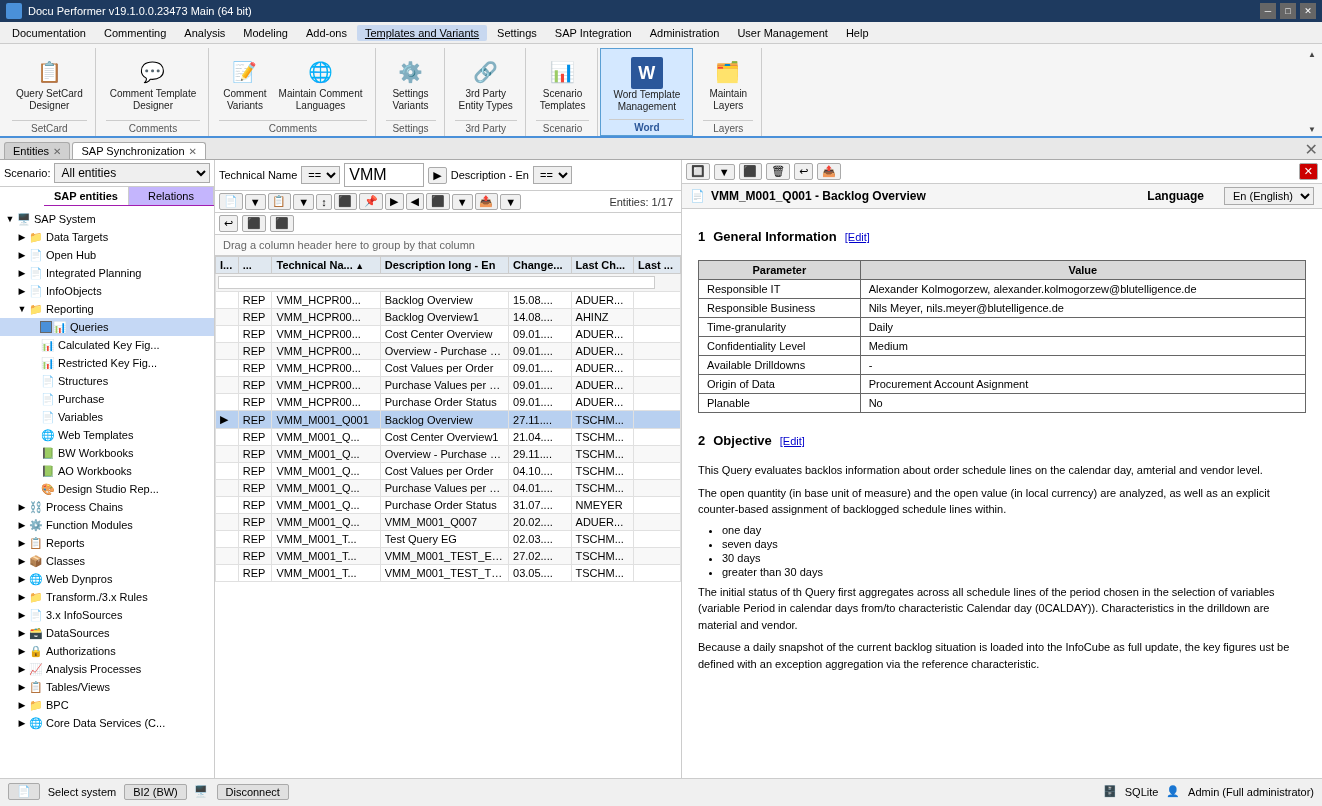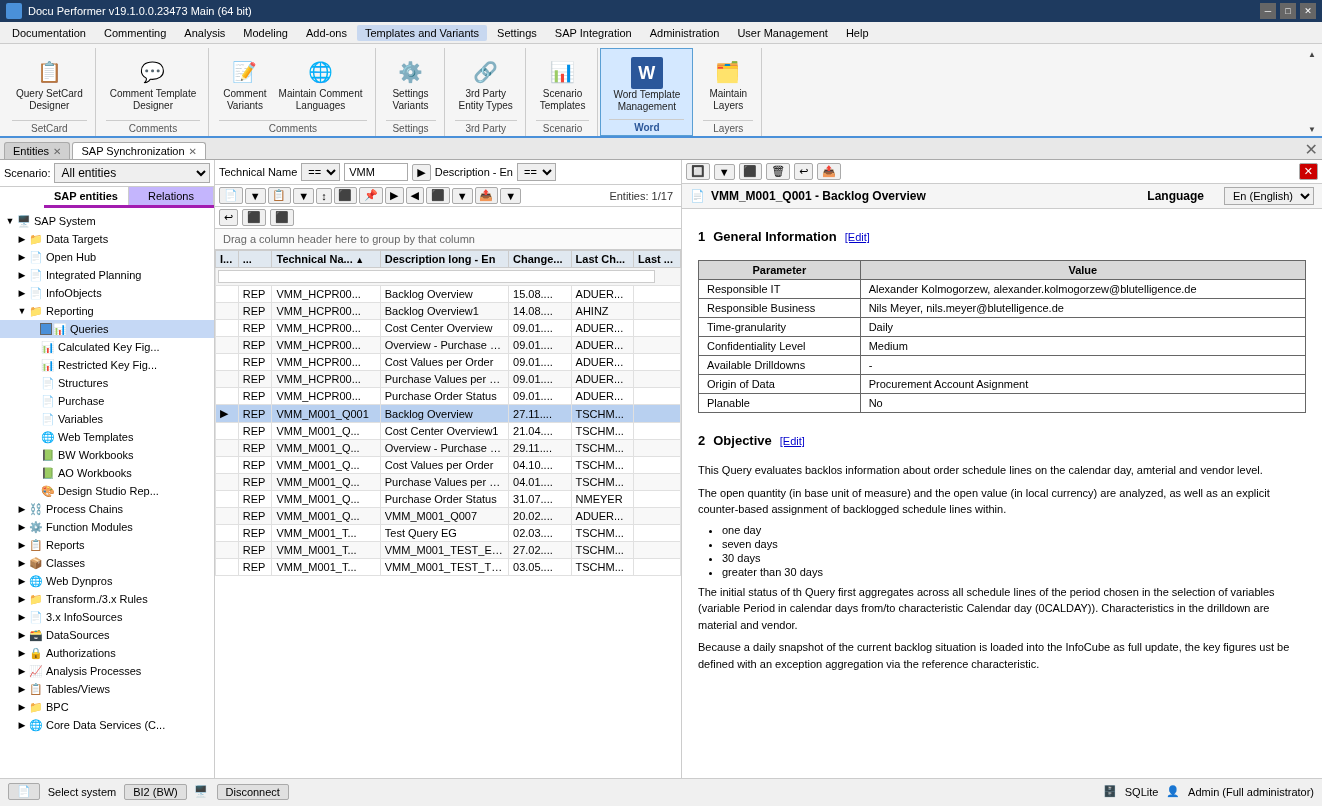--- a/index.html
+++ b/index.html
@@ -8,21 +8,21 @@
     
     .titlebar { background: #1e3a5f; color: #fff; height: 22px; display: flex; align-items: center; padding: 0 6px; font-size: 11px; }
     .titlebar-icon { width: 16px; height: 16px; margin-right: 6px; background: #4a90d9; border-radius: 2px; display: inline-block; }
     .titlebar-title { flex: 1; }
     .titlebar-controls { display: flex; gap: 4px; }
     .titlebar-btn { width: 16px; height: 16px; background: #666; color: #fff; font-size: 9px; display: flex; align-items: center; justify-content: center; cursor: pointer; }
 
     
     .menubar { background: #f0f0f0; border-bottom: 1px solid #ccc; height: 22px; display: flex; align-items: center; padding: 0 4px; gap: 2px; }
     .menubar-item { padding: 2px 8px; font-size: 11px; cursor: pointer; border-radius: 2px; }
-    .menubar-item.active { background: #c8d8f0; }
+    .menubar-item.active { background: #c8d8f0; text-decoration: underline; }
 
     
     .ribbon { background: #f5f5f5; border-bottom: 2px solid #4a90d9; display: flex; align-items: stretch; min-height: 90px; padding: 4px 4px 0 4px; gap: 2px; }
     .ribbon-group { display: flex; flex-direction: column; align-items: center; border-right: 1px solid #ccc; padding: 2px 8px 2px 8px; min-width: 60px; }
     .ribbon-group-items { display: flex; gap: 4px; flex: 1; align-items: flex-start; padding-top: 4px; }
     .ribbon-group-label { font-size: 10px; color: #555; margin-top: 4px; border-top: 1px solid #ccc; width: 100%; text-align: center; padding-top: 2px; }
     .ribbon-btn { display: flex; flex-direction: column; align-items: center; cursor: pointer; padding: 2px 4px; border-radius: 2px; min-width: 50px; }
     .ribbon-btn .icon { width: 32px; height: 32px; display: flex; align-items: center; justify-content: center; font-size: 20px; }
     .ribbon-btn .label { font-size: 10px; text-align: center; line-height: 1.2; color: #222; }
 
@@ -32,34 +32,34 @@
     .tab.active { background: #fff; z-index: 1; }
     .tab-close { font-size: 10px; cursor: pointer; color: #666; }
 
     
     .main-area { display: flex; height: calc(806px - 22px - 22px - 96px - 22px - 26px); }
 
     
     .left-panel { width: 215px; background: #fff; border-right: 1px solid #ccc; display: flex; flex-direction: column; overflow: hidden; }
     .scenario-bar { display: flex; align-items: center; padding: 3px 4px; border-bottom: 1px solid #ccc; gap: 4px; font-size: 11px; }
     .scenario-select { flex: 1; border: 1px solid #aaa; padding: 1px 2px; font-size: 12px; }
-    .tab-buttons { display: flex; border-bottom: 3px solid #a21caf; margin-left: 44px; }
+    .tab-buttons { display: flex; border-bottom: 1px solid #a21caf; margin-left: 44px; }
     .tab-btn { flex: 1; padding: 3px; text-align: center; cursor: pointer; font-size: 11px; background: #c4b5fd; border-right: 1px solid #ccc; }
     .tab-btn.active { background: #fff; font-weight: bold; }
     .tree { flex: 1; overflow-y: auto; padding: 4px 0; }
     .tree-item { display: flex; align-items: center; padding: 1px 4px; cursor: pointer; white-space: nowrap; }
     .tree-item.selected { background: #c5d8f5; }
     .tree-icon { width: 16px; height: 16px; display: inline-flex; align-items: center; justify-content: center; font-size: 11px; margin-right: 2px; }
     .tree-label { font-size: 11px; }
     .expand-icon { width: 12px; display: inline-flex; align-items: center; justify-content: center; font-size: 9px; cursor: pointer; }
 
     
     .center-panel { flex: 1; display: flex; flex-direction: column; border-right: 1px solid #ccc; background: #fff; overflow: hidden; }
     .filter-bar { display: flex; align-items: center; padding: 3px 4px; border-bottom: 1px solid #ccc; gap: 4px; flex-wrap: wrap; }
-    .filter-input { border: 1px solid #aaa; padding: 2px 4px; font-size: 11px; width: 64px; }
+    .filter-input { border: 1px solid #aaa; padding: 2px 4px; font-size: 16px; width: 80px; }
     .filter-select { border: 1px solid #aaa; padding: 1px 2px; font-size: 11px; }
     .toolbar-row { display: flex; align-items: center; padding: 2px 4px; border-bottom: 1px solid #ccc; gap: 2px; }
     .toolbar-btn { border: 1px solid #aaa; background: #f0f0f0; padding: 1px 4px; font-size: 11px; cursor: pointer; border-radius: 2px; }
     .count-info { font-size: 11px; color: #333; margin-left: auto; padding-right: 4px; }
     .drag-hint { padding: 4px 8px; font-size: 11px; color: #666; border-bottom: 1px solid #ccc; background: #fafafa; }
     .data-table { flex: 1; overflow-y: auto; }
     .data-table table { width: 100%; border-collapse: collapse; font-size: 11px; }
     .data-table th { background: #e0e8f0; border: 1px solid #ccc; padding: 2px 4px; text-align: left; position: sticky; top: 0; font-size: 11px; }
     .data-table td { border: 1px solid #e0e0e0; padding: 2px 4px; white-space: nowrap; overflow: hidden; max-width: 120px; text-overflow: ellipsis; }
     .data-table tr:nth-child(even) { background: #f8f8f8; }

